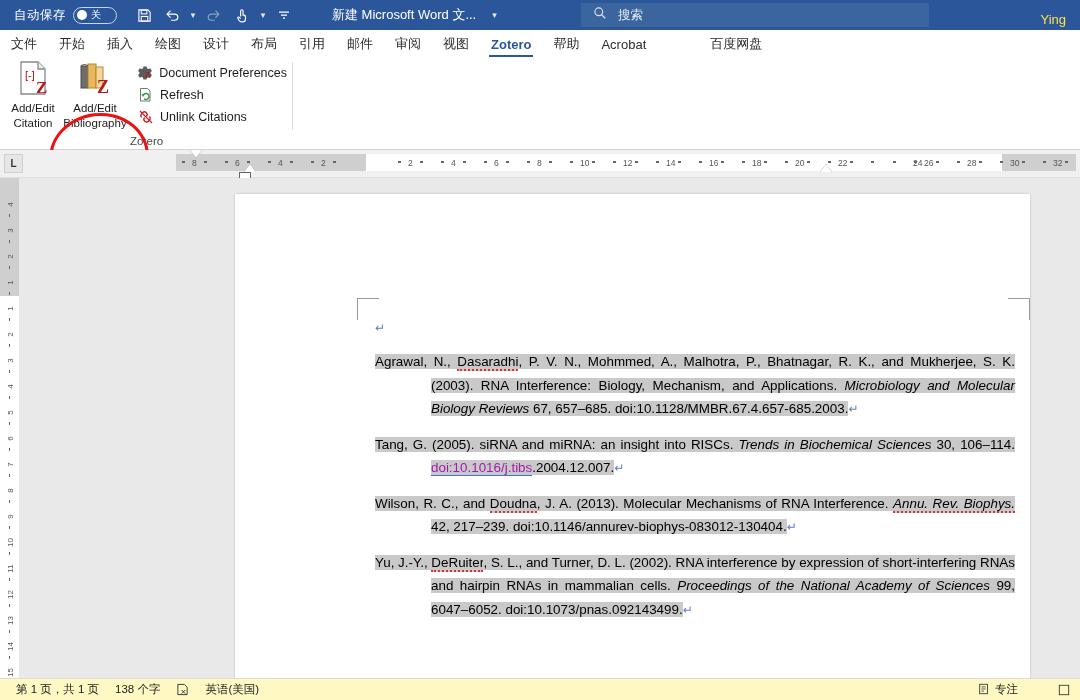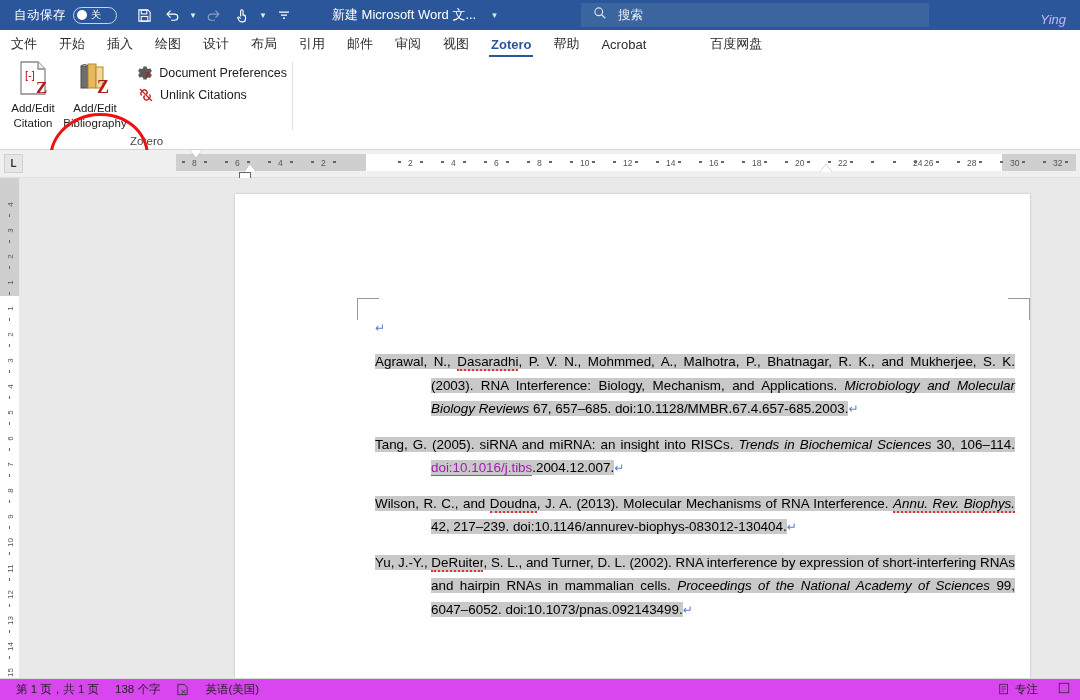--- a/index.html
+++ b/index.html
@@ -43,21 +43,21 @@
   }
   .doc-title .caret { font-size: 9px; color: #dde6f3; }
   .searchbox {
     position: absolute; left: 581px; top: 3px; width: 348px; height: 24px;
     background: #3a659f; display: flex; align-items: center; padding-left: 12px; gap: 11px;
   }
   .searchbox .sicon { color: #dbe5f2; }
   .search-ph { color: #e9eff8; font-size: 12.5px; }
   .user-name {
     position: absolute; right: 14px; top: 0; height: 38px; display: flex; align-items: center;
-    color: #c4b5fd; font-size: 13px; font-style: italic;
+    color: #fde047; font-size: 13px;
   }
 
   
   .tabbar {
     position: absolute; left: 0; top: 30px; width: 1080px; height: 28px;
     background: #fff; display: flex; align-items: center;
   }
   .tab {
     font-size: 13px; color: #2b2b2b; padding: 0 11px; height: 28px;
     display: flex; align-items: center; position: relative; white-space: nowrap;
@@ -190,25 +190,25 @@
   }
   .watermark .circ {
     display: inline-block; border: 2px solid #dcdcdc; border-radius: 50%;
     width: 30px; height: 30px; line-height: 27px; text-align: center; font-size: 19px;
     margin-right: 6px; vertical-align: middle;
   }
 
   
   .statusbar {
     position: absolute; left: 0; top: 678px; width: 1080px; height: 22px;
-    background: #d946ef; border-top: 1px solid #dcdcdc;
+    background: #fef9c3; border-top: 1px solid #dcdcdc;
     display: flex; align-items: center; font-size: 11.5px; color: #222;
   }
   .sb-item { margin-left: 16px; display: flex; align-items: center; gap: 5px; white-space: nowrap; }
-  .sb-right { position: absolute; right: 10px; display: flex; align-items: flex-start; gap: 4px; }
+  .sb-right { position: absolute; right: 10px; display: flex; align-items: center; gap: 24px; }
 </style>
 </head>
 <body>
 
 <div id="app">
 
   <div class="titlebar">
     <div class="autosave-wrap">
       <span class="autosave-label">自动保存</span>
       <span class="toggle">
@@ -320,20 +320,30 @@
 
       <div class="smallitems" id="smallitems">
           <div class="smallitem">
             <span class="ico">
               <svg width="16" height="16" viewBox="0 0 16 16">
                 <path d="M6.4 1.6h3.2l.4 1.8 1.7.7 1.6-.9 1.6 2.8-1.3 1.2v1.6l1.3 1.2-1.6 2.8-1.6-.9-1.7.7-.4 1.8H6.4L6 12.6l-1.7-.7-1.6.9-1.6-2.8L2.4 8.8V7.2L1.1 6l1.6-2.8 1.6.9L6 3.4z" fill="#5a5a5a"></path>
                 <text x="8" y="13" font-family="Liberation Serif, serif" font-size="8" font-weight="bold" fill="#b01b1b">Z</text>
               </svg>
             </span>
             <span>Document Preferences</span>
+          </div>
+          <div class="smallitem">
+            <span class="ico">
+              <svg width="16" height="16" viewBox="0 0 16 16">
+                <path d="M2.5 1.5h7l2.5 2.5v10h-9.5z" fill="#fff" stroke="#777" stroke-width="1"></path>
+                <path d="M5 9.5a3 3 0 1 1 1 2.2" fill="none" stroke="#2e9b3e" stroke-width="1.4"></path>
+                <path d="M4.4 6.4l1.1 1.9-2.2.2z" fill="#2e9b3e"></path>
+              </svg>
+            </span>
+            <span>Refresh</span>
           </div>
           <div class="smallitem">
             <span class="ico">
               <svg width="16" height="16" viewBox="0 0 16 16">
                 <path d="M3.6 8.4a2.6 2.6 0 0 1 0-3.7l1-1a2.6 2.6 0 0 1 3.7 3.7" fill="none" stroke="#c02626" stroke-width="1.4"></path>
                 <path d="M11.4 7.6a2.6 2.6 0 0 1 0 3.7l-1 1a2.6 2.6 0 0 1-3.7-3.7" fill="none" stroke="#c02626" stroke-width="1.4"></path>
                 <path d="M2 2l12 12" stroke="#c02626" stroke-width="1.2"></path>
               </svg>
             </span>
             <span>Unlink Citations</span>

